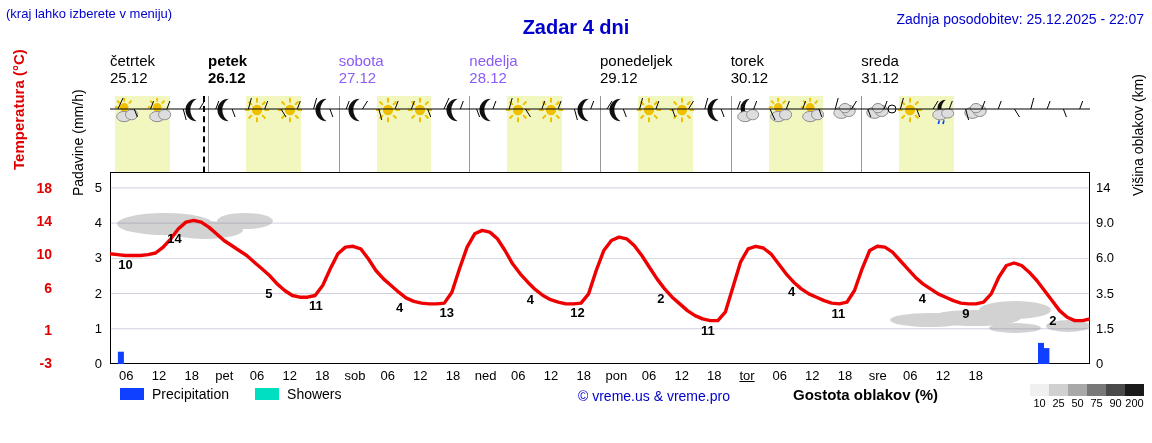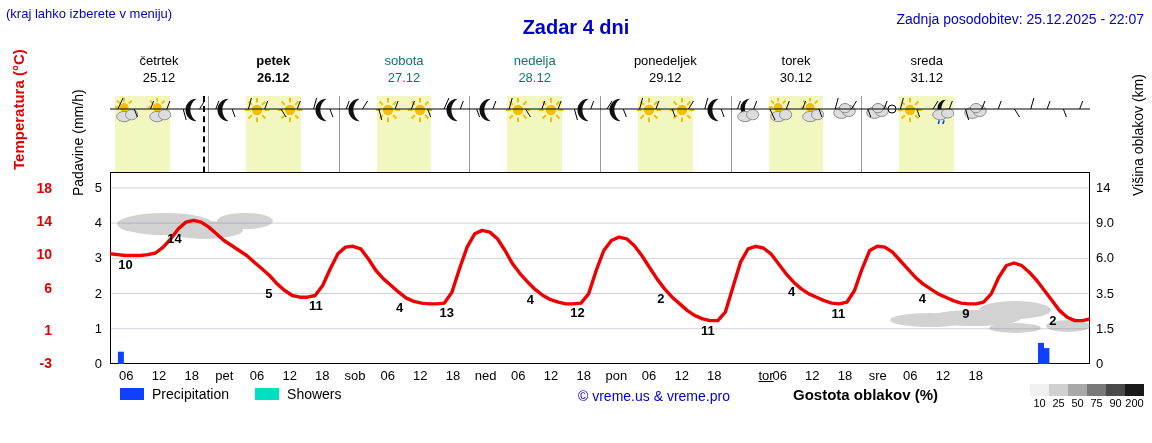--- a/index.html
+++ b/index.html
@@ -16,22 +16,22 @@
   #hdr-right{right:8px;top:11px;font-size:14px;color:#0000cc;}
 
   
   #plot{left:110px;top:96px;width:980px;height:268px;}
   #grid-frame{position:absolute;left:0;top:76px;width:980px;height:192px;border:1px solid #000;box-sizing:border-box;background:#fff;}
 
   .dayband{position:absolute;top:0;height:268px;background:#f2f7c0;}
   .daysep{position:absolute;top:0;height:268px;width:1px;background:#999;}
   .nowline{position:absolute;top:0;height:268px;border-left:2px dashed #000;}
 
-  .dayhdr{position:absolute;top:-44px;text-align:center;font-size:13px;color:#000;line-height:17px;}
-  .dayhdr.we{color:#0f766e;}
+  .dayhdr{position:absolute;top:-44px;text-align:left;font-size:15px;color:#000;line-height:17px;}
+  .dayhdr.we{color:#8b5cf6;}
   .wicon{position:absolute;width:28px;height:30px;}
   #temp-title{position:absolute;left:10px;top:170px;transform:rotate(-90deg);transform-origin:left top;
       font-size:15px;font-weight:bold;color:#e00000;white-space:nowrap;}
   #prec-title{position:absolute;left:70px;top:196px;transform:rotate(-90deg);transform-origin:left top;
       font-size:14px;color:#000;white-space:nowrap;}
   #cloud-title{position:absolute;left:1130px;top:196px;transform:rotate(-90deg);transform-origin:left top;
       font-size:14px;color:#000;white-space:nowrap;}
 
   .tempval{position:absolute;font-size:14px;font-weight:bold;color:#e00000;right:1064px;text-align:right;width:46px;}
   .precval{position:absolute;font-size:13px;color:#000;left:72px;width:30px;text-align:right;}
@@ -465,21 +465,21 @@
       <div class="xtick" style="left: 296.333px; width: 28px;">12</div>
       <div class="xtick" style="left: 329px; width: 28px;">18</div>
       <div class="xtick" style="left: 361.667px; width: 28px;">ned</div>
       <div class="xtick" style="left: 394.333px; width: 28px;">06</div>
       <div class="xtick" style="left: 427px; width: 28px;">12</div>
       <div class="xtick" style="left: 459.667px; width: 28px;">18</div>
       <div class="xtick" style="left: 492.333px; width: 28px;">pon</div>
       <div class="xtick" style="left: 525px; width: 28px;">06</div>
       <div class="xtick" style="left: 557.667px; width: 28px;">12</div>
       <div class="xtick" style="left: 590.333px; width: 28px;">18</div>
-      <div class="xtick" style="left: 642px; width: 28px; text-decoration: underline;">tor</div>
+      <div class="xtick" style="left: 623px; width: 28px; text-decoration: underline;">tor</div>
       <div class="xtick" style="left: 655.667px; width: 28px;">06</div>
       <div class="xtick" style="left: 688.333px; width: 28px;">12</div>
       <div class="xtick" style="left: 721px; width: 28px;">18</div>
       <div class="xtick" style="left: 753.667px; width: 28px;">sre</div>
       <div class="xtick" style="left: 786.333px; width: 28px;">06</div>
       <div class="xtick" style="left: 819px; width: 28px;">12</div>
       <div class="xtick" style="left: 851.667px; width: 28px;">18</div>
     </div>
 </div>
 

